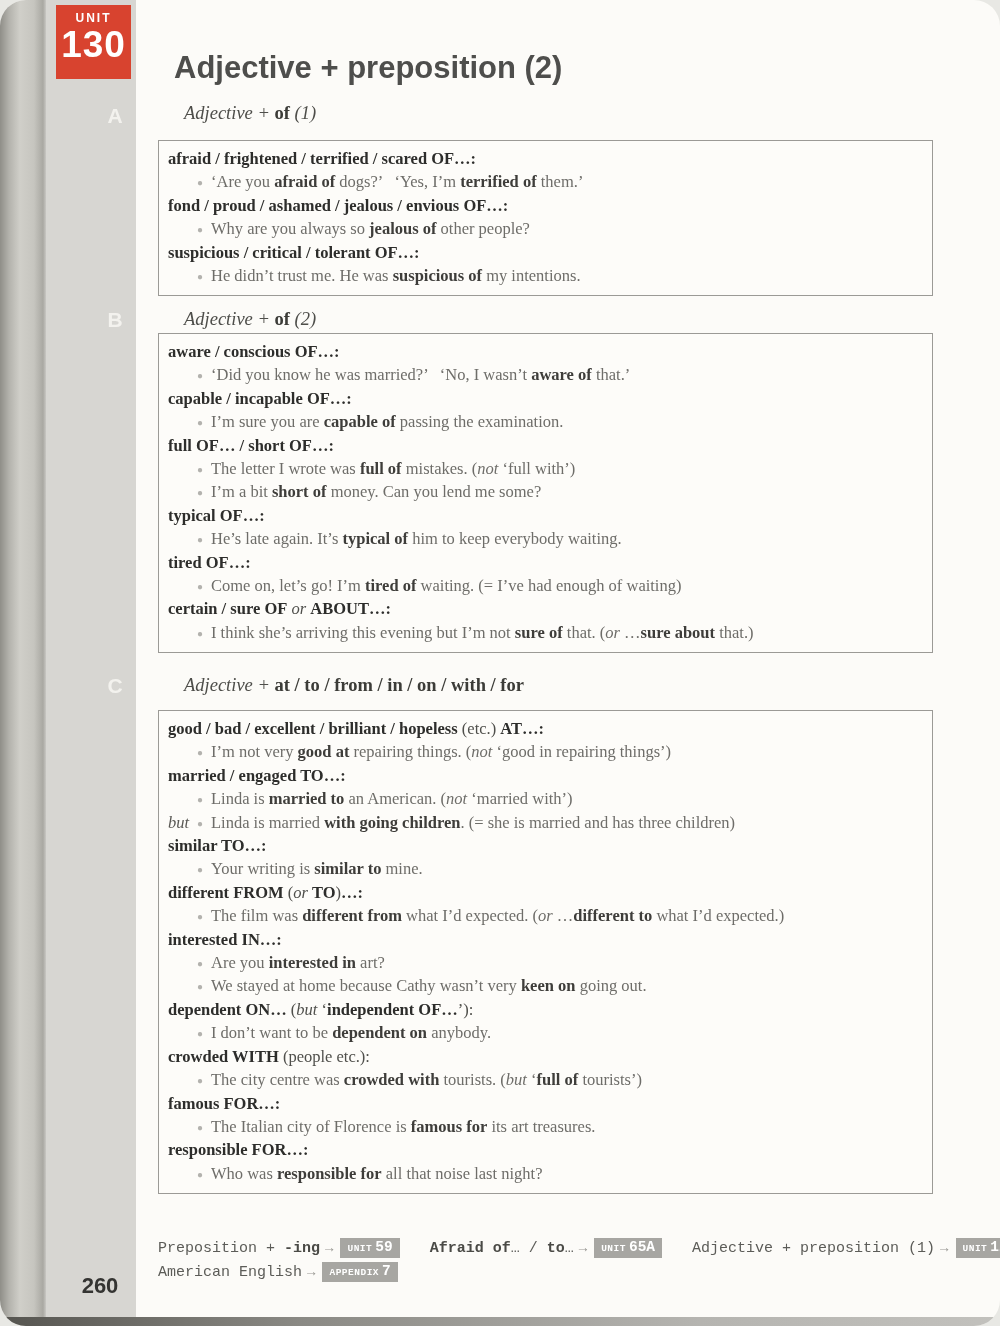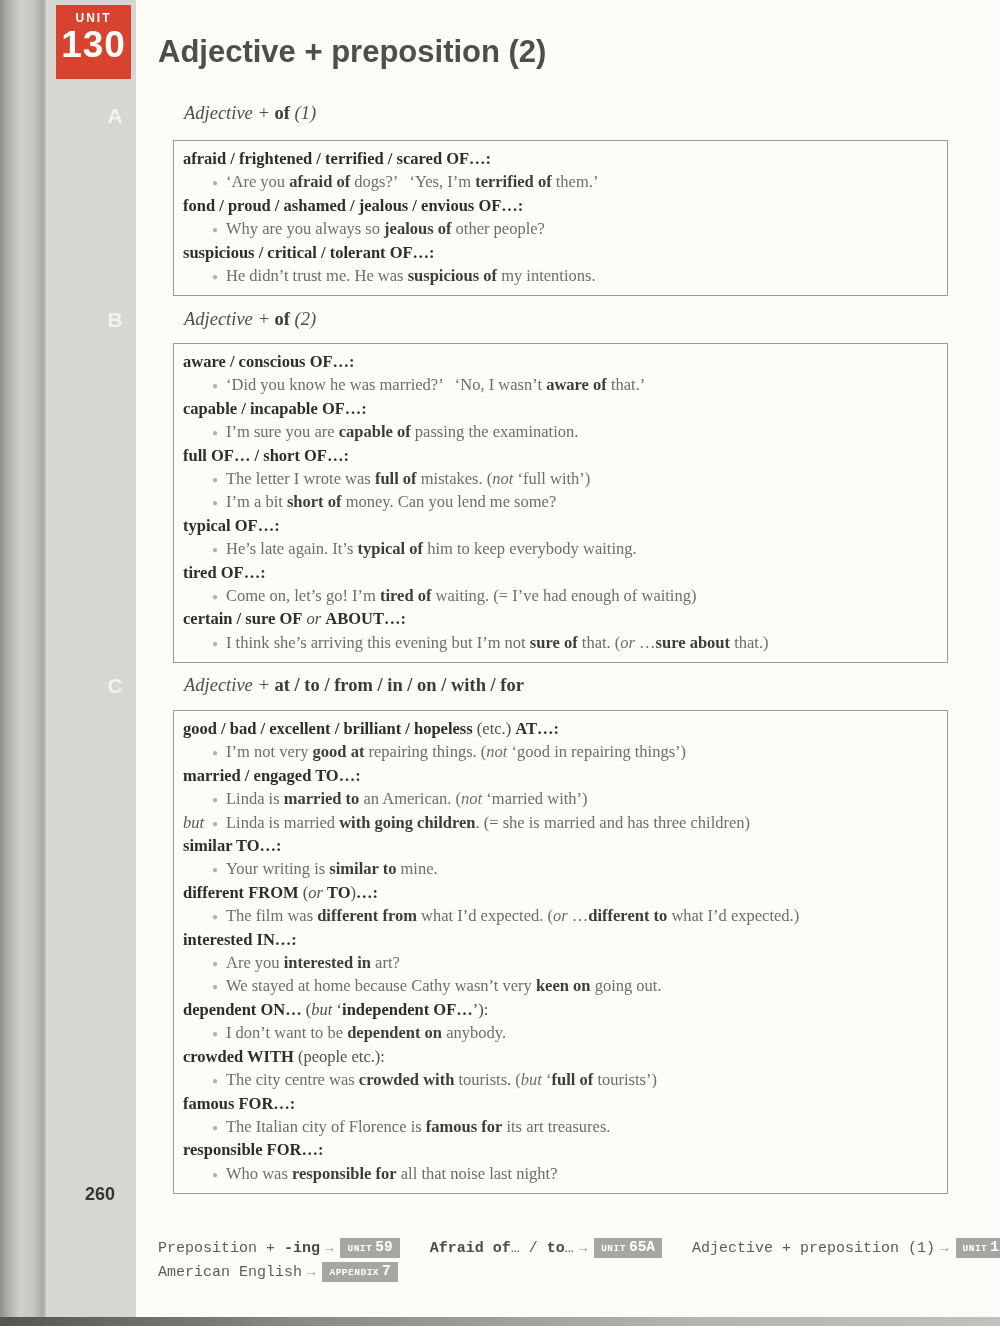--- a/index.html
+++ b/index.html
@@ -1,19 +1,20 @@
 <!DOCTYPE html>
 <html style="--unit_badge: #d8432f; --ref_badge: #a7a6a2;"><head>
 <meta charset="utf-8">
 <style>
   html,body{margin:0;padding:0;background:#e8e8e4;}
   .page{
     position:relative;width:1000px;height:1326px;margin:0 auto;
     background:#fcfbf8;overflow:hidden;
     font-family:"Liberation Serif","DejaVu Serif",serif;
+    border-radius:26px;
   }
   
   .spine{
     position:absolute;left:0;top:0;width:46px;height:1326px;
     background:linear-gradient(90deg,#8f8e88 0px,#b3b2ac 9px,#d0cfc9 20px,#c6c5bf 34px,#a9a8a2 43px,#c9c8c4 46px);
   }
   .band{
     position:absolute;left:46px;top:0;width:90px;height:1318px;
     background:#d7d6d2;
   }
@@ -33,38 +34,37 @@
   
   .section-letter{
     position:absolute;left:102px;width:26px;text-align:center;
     color:#f3f2ee;font-family:"Liberation Sans","DejaVu Sans",sans-serif;
     font-weight:bold;font-size:21px;
   }
   .letter-A{top:104px}.letter-B{top:308px}.letter-C{top:674px}
   
   .content{position:absolute;left:158px;top:0;width:800px;height:1326px;}
   .page-title{
-    position:absolute;top:34px;left:0;margin:0;
+    position:absolute;top:34px;left:0;margin:16px;
     font-family:"Liberation Sans","DejaVu Sans",sans-serif;
     font-size:31px;font-weight:bold;color:#4e4e4c;letter-spacing:0px;
   }
   .section-heading{
     position:absolute;left:0;font-size:18.5px;color:#4e4e4a;
     font-style:italic; 
     margin-left:26px;
   }
   .section-heading b{font-style:normal;color:#3c3c38;}
   .heading-A{top:103px}.heading-B{top:309px}.heading-C{top:675px}
   .rule-box{
     position:absolute;left:0;width:775px;box-sizing:border-box;
     border:1.5px solid #9b9a96;background:#fdfcf9;
     padding:6px 10px 8px 9px;
-    margin-left:15px;
   }
-  .box-A{top:140px}.box-B{top:343px}.box-C{top:710px}
+  .box-A{top:140px}.box-B{top:333px}.box-C{top:710px}
   .line{font-size:16.5px;line-height:23.4px;white-space:pre-wrap;position:relative;}
   .line.head{color:#4f4f4b;}
   .line.head b{color:#2d2d2b;}
   .line.ex{padding-left:43px;color:#6e6d69;}
   .line.ex b{color:#3e3d3a;}
   .bullet{
     position:absolute;left:29px;top:1px;font-size:10px;color:#b3b2ae;
   }
   .ex-prefix{
     position:absolute;left:0;top:0;font-style:italic;color:#5a5955;
@@ -80,23 +80,23 @@
   .ref-label b{color:#4a4a46;}
   .ref-arrow{color:#9a9994;margin:0 7px 0 5px;font-size:14px;}
   .ref-badge{
     display:inline-flex;align-items:baseline;gap:3px;
     background:var(--ref_badge,#a7a6a2);color:#fff;
     padding:2px 7px 3px 7px;font-weight:bold;line-height:1.05;
   }
   .ref-badge .bp{font-size:9.5px;letter-spacing:.5px;}
   .ref-badge .bv{font-size:14.5px;}
   .page-number{
-    position:absolute;left:78px;top:1184px;width:44px;text-align:center;
+    position:absolute;left:78px;top:1273px;width:44px;text-align:center;
     font-family:"Liberation Sans","DejaVu Sans",sans-serif;
-    font-weight:bold;font-size:18px;color:#343432;
+    font-weight:bold;font-size:22px;color:#343432;
   }
 </style>
 </head>
 <body>
 
 <div class="page">
 
   <div class="spine"></div>
   <div class="band"></div>
 

